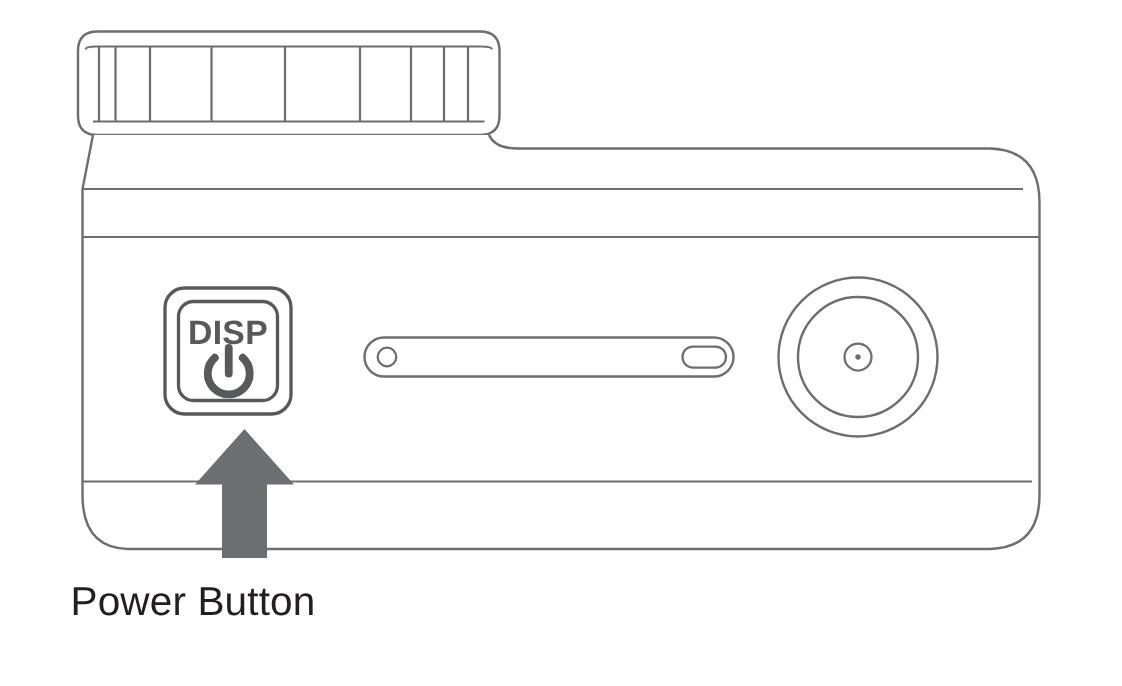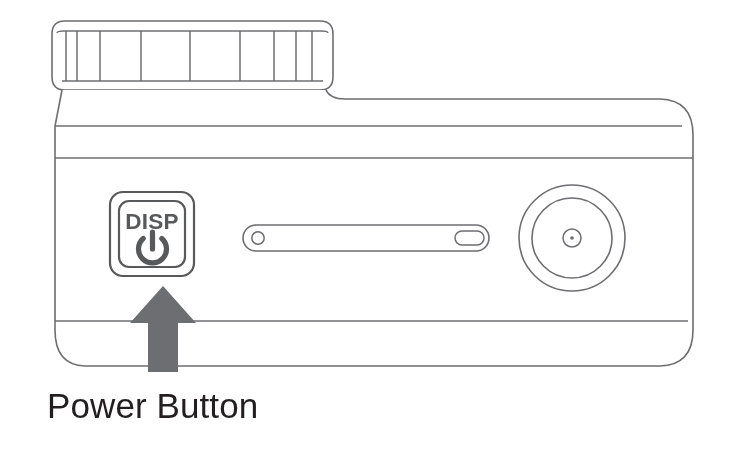--- a/index.html
+++ b/index.html
@@ -34,21 +34,21 @@
     top: 0;
     width: 748px;
     height: 457px;
     pointer-events: none;
   }
   .caption-text {
     position: absolute;
     left: 47px;
     top: 388px;
     font-family: "Liberation Sans", sans-serif;
-    font-size: 35px;
+    font-size: 27px;
     font-weight: 400;
     letter-spacing: 0.1px;
     color: #231f20;
     white-space: nowrap;
     line-height: 1;
   }
   .btn-label {
     font-family: "Liberation Sans", sans-serif;
     font-size: 22.5px;
     font-weight: 700;

